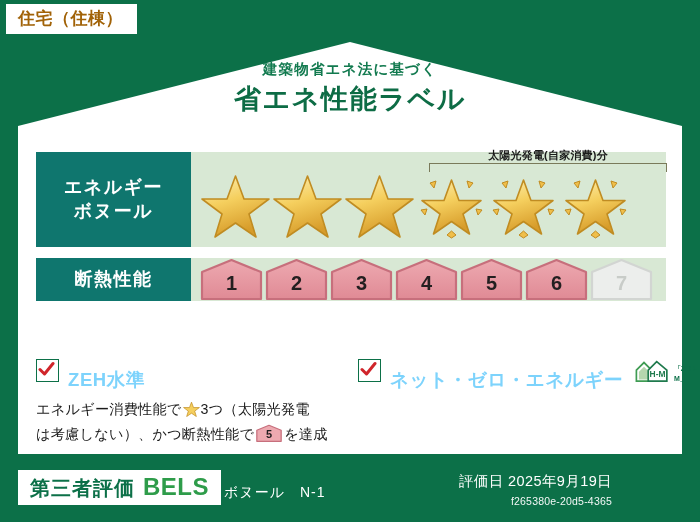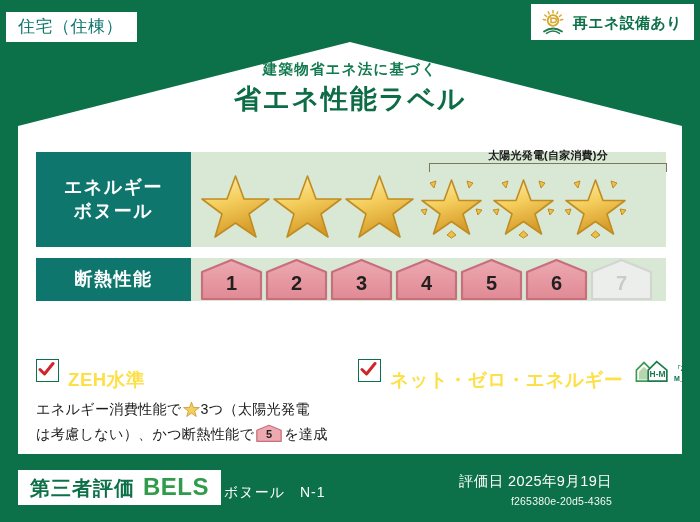--- a/index.html
+++ b/index.html
@@ -13,23 +13,23 @@
     background:#0c7048;overflow:hidden;
   }
   .house-white{
     position:absolute;left:18px;top:0;width:664px;height:454px;
     background:#ffffff;
     clip-path:polygon(332px 42px, 664px 126px, 664px 454px, 0 454px, 0 126px);
   }
 
   
   .top-tag{
-    position:absolute;left:6px;top:12px;
-    background:#ffffff;color:#0f766e;
-    font-size:17px;font-weight:normal;
+    position:absolute;left:6px;top:4px;
+    background:#ffffff;color:#a16207;
+    font-size:17px;font-weight:bold;
     padding:6px 14px 7px 12px;
     letter-spacing:0.5px;
     line-height:1;
   }
   
   .top-badge{
     position:absolute;right:6px;top:4px;
     background:#ffffff;
     display:flex;align-items:center;gap:7px;
     padding:5px 12px 5px 9px;
@@ -111,21 +111,21 @@
   }
   .crit.left{left:36px;}
   .crit.right{left:358px;width:310px;}
   .crit-head{display:flex;align-items:center;gap:9px;margin-bottom:8px;}
   .checkbox{
     width:21px;height:21px;border:1.6px solid #0c7048;background:#fff;
     position:relative;flex:0 0 21px;
   }
   .checkbox svg{position:absolute;left:1px;top:1px;}
   .crit-title{
-    color:#fde047;font-size:18.5px;font-weight:bold;letter-spacing:0.6px;
+    color:#7dd3fc;font-size:18.5px;font-weight:bold;letter-spacing:0.6px;
     line-height:1;white-space:nowrap;margin-top:19px;
   }
   .crit-body{
     font-size:14.2px;color:#1a1a1a;line-height:1.55;letter-spacing:0.2px;
   }
   .inline-star{display:inline-block;vertical-align:-3px;margin:0 1px;}
   .inline-grade{
     display:inline-block;vertical-align:-4px;margin:0 2px;position:relative;
     width:26px;height:19px;
   }
@@ -167,40 +167,20 @@
 </style>
 </head>
 <body>
 
 <div class="label-card">
 
   <div class="house-white"></div>
 
   <div class="top-tag">住宅（住棟）</div>
 
-  <div class="top-badge">
-    <span>
-      <svg class="sun-icon" viewBox="0 0 26 26">
-        <g stroke="#d8a62a" stroke-width="1.4" stroke-linecap="round">
-          <line x1="13" y1="1.5" x2="13" y2="4"></line>
-          <line x1="8.2" y1="2.8" x2="9.2" y2="5"></line>
-          <line x1="17.8" y1="2.8" x2="16.8" y2="5"></line>
-          <line x1="4.8" y1="6" x2="6.6" y2="7.6"></line>
-          <line x1="21.2" y1="6" x2="19.4" y2="7.6"></line>
-          <line x1="3.2" y1="10.5" x2="5.6" y2="11"></line>
-          <line x1="22.8" y1="10.5" x2="20.4" y2="11"></line>
-        </g>
-        <circle cx="13" cy="11.5" r="5.3" fill="none" stroke="#d8a62a" stroke-width="1.8"></circle>
-        <path d="M11 9.2 h3.2 a2.1 2.1 0 0 1 0 4.2 h-3.2 z M11 8.2 v6" fill="none" stroke="#d8a62a" stroke-width="1.5"></path>
-        <path d="M4 22.6 Q13 16.4 22 22.6" fill="none" stroke="#1f7a4d" stroke-width="1.8" stroke-linecap="round"></path>
-        <path d="M6.5 24.4 Q13 19.6 19.5 24.4" fill="none" stroke="#1f7a4d" stroke-width="1.4" stroke-linecap="round"></path>
-      </svg>
-    </span>
-    <span class="txt">再エネ設備あり</span>
-  </div>
 
   <div class="title-wrap">
     <div class="title-sub">建築物省エネ法に基づく</div>
     <div class="title-main">省エネ性能ラベル</div>
   </div>
 
   <div class="perf-row row-energy">
     <div class="row-label">
       <span class="ln">エネルギー</span>
       <span class="ln">ボヌール</span>

